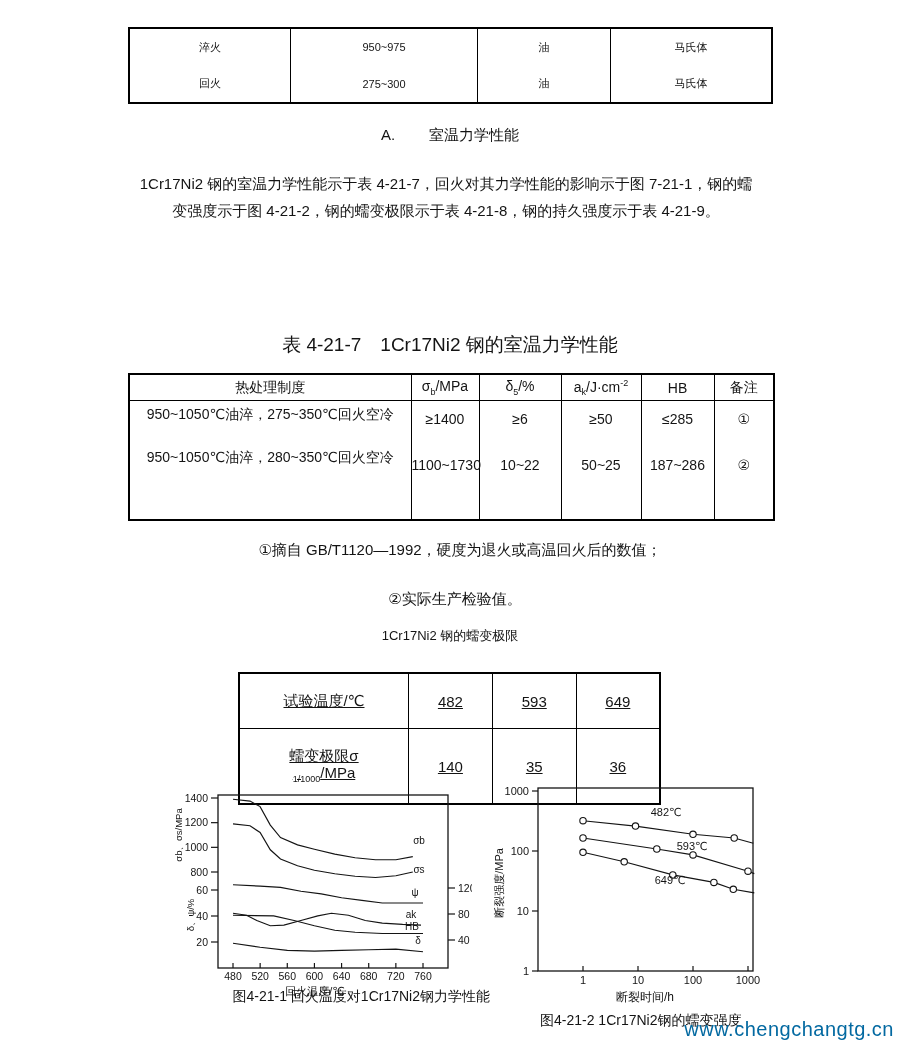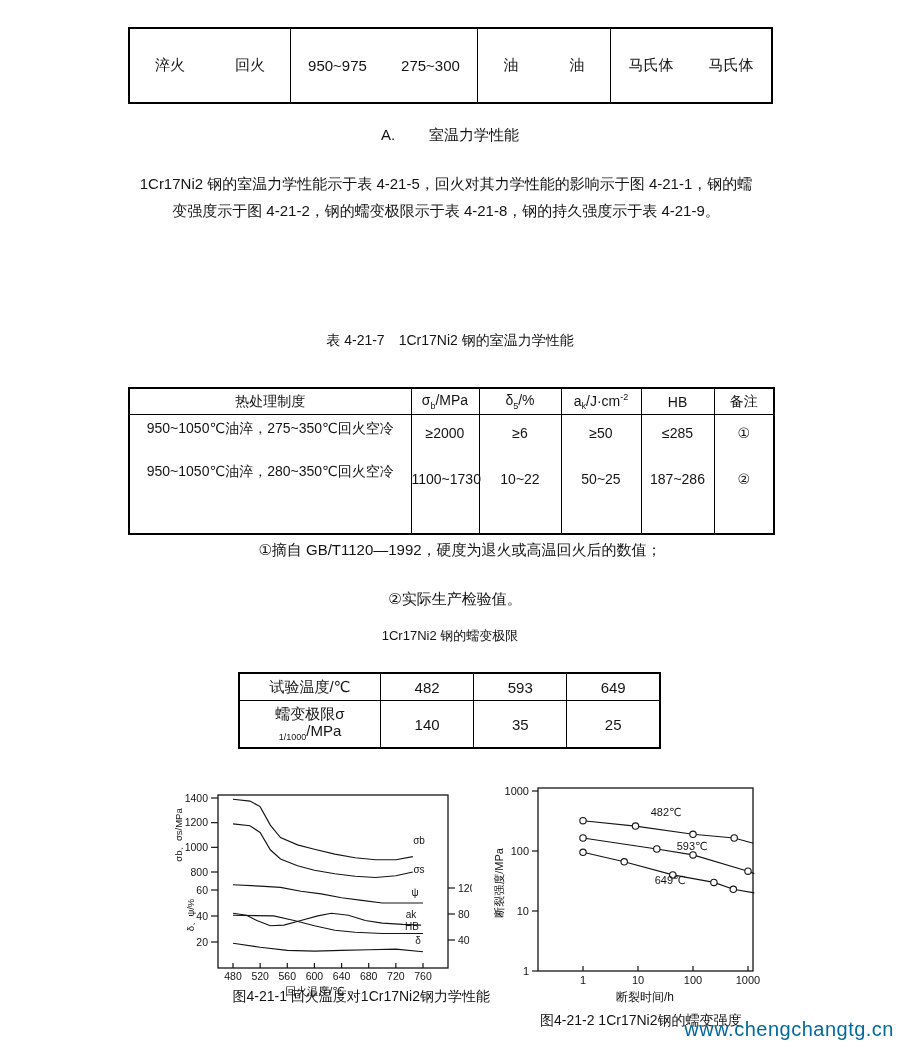--- a/index.html
+++ b/index.html
@@ -2,51 +2,51 @@
 <html><head>
 <meta charset="utf-8">
 <style>
   html,body{margin:0;padding:0;}
   body{width:900px;height:1048px;background:#ffffff;position:relative;
        font-family:"Liberation Sans","DejaVu Sans",sans-serif;color:#141414;}
   .abs{position:absolute;}
   
   .t-top{left:128px;top:27px;width:645px;height:77px;border:2px solid #000;
          display:flex;box-sizing:border-box;}
-  .t-top .col{flex:1;border-left:1px solid #000;display:flex;flex-direction:row;
-              justify-content:space-around;align-items:center;font-size:15px;}
+  .t-top .col{flex:1;border-left:1px solid #000;display:flex;flex-direction:column;
+              justify-content:space-around;align-items:center;font-size:11px;}
   .t-top .col:first-child{border-left:none;}
   .t-top .c1{flex:0 0 160px;} .t-top .c2{flex:0 0 186px;} .t-top .c3{flex:0 0 132px;}
   .t-top .c4{flex:1;}
   
   .heading-a{left:0;top:126px;width:900px;text-align:center;font-size:15px;}
   .heading-a .gap{display:inline-block;width:34px;}
   .para{left:136px;top:170px;width:620px;font-size:15px;line-height:27px;text-align:center;}
-  .t7-title{left:0;top:332px;width:900px;text-align:center;font-size:14px;}
+  .t7-title{left:0;top:332px;width:900px;text-align:center;font-size:19px;}
   
   table{border-collapse:collapse;}
   .t7{left:128px;top:373px;width:645px;}
-  .t7 table{width:645px;border:2px solid #000;table-layout:fixed;margin-top:14px;}
+  .t7 table{width:645px;border:2px solid #000;table-layout:fixed;}
   .t7 th,.t7 td{border:1px solid #000;font-weight:normal;font-size:14px;text-align:center;
                 padding:0;vertical-align:top;}
   .t7 th{height:25px;vertical-align:middle;}
   .t7 .body-cell{height:118px;}
   .t7 sub{font-size:9px;} .t7 sup{font-size:9px;}
   .t7 .p1{margin-top:3px;line-height:20px;}
   .t7 .p2{margin-top:23px;line-height:20px;}
   .t7 .v1{margin-top:9px;line-height:18px;}
   .t7 .v2{margin-top:28px;line-height:18px;}
   
   .fn1{left:0;top:541px;width:920px;text-align:center;font-size:15px;}
   .fn2{left:0;top:590px;width:910px;text-align:center;font-size:15px;}
   .creep-head{left:0;top:627px;width:900px;text-align:center;font-size:13px;}
   
   .creep{left:238px;top:672px;}
   .creep table{width:423px;border:2px solid #000;table-layout:fixed;}
-  .creep td{border:1px solid #000;font-size:15px;text-align:center;vertical-align:middle;padding:0;}
+  .creep td{border:1px solid #000;font-size:15px;text-align:center;vertical-align:middle;padding:14px;text-decoration:underline;}
   .creep .r1 td{height:26px;}
   .creep .r2 td{height:46px;}
   .creep .lbl{width:140px;}
   .creep sub{font-size:9px;}
   .creep .l2{line-height:14px;}
   
   .chart1{left:152px;top:778px;width:320px;height:228px;}
   .chart2{left:488px;top:778px;width:372px;height:255px;}
   .cap1{left:150px;top:988px;width:340px;text-align:right;font-size:14px;}
   .cap2{left:540px;top:1012px;width:310px;font-size:14px;}
@@ -72,21 +72,21 @@
   <div class="col c4">
     <div>马氏体</div>
     <div>马氏体</div>
   </div>
 </div>
 
 <div class="abs heading-a">
   <span>A.</span><span class="gap"></span><span>室温力学性能</span>
 </div>
 
-<div class="abs para">1Cr17Ni2 钢的室温力学性能示于表 4-21-5，回火对其力学性能的影响示于图 4-21-1，钢的蠕变强度示于图 4-21-2，钢的蠕变极限示于表 4-21-8，钢的持久强度示于表 4-21-9。</div>
+<div class="abs para">1Cr17Ni2 钢的室温力学性能示于表 4-21-7，回火对其力学性能的影响示于图 7-21-1，钢的蠕变强度示于图 4-21-2，钢的蠕变极限示于表 4-21-8，钢的持久强度示于表 4-21-9。</div>
 
 <div class="abs t7-title">表 4-21-7　1Cr17Ni2 钢的室温力学性能</div>
 
 <div class="abs t7">
   <table>
     <colgroup>
       <col style="width:282px">
         <col style="width:68px">
         <col style="width:82px">
       <col style="width:80px">
@@ -101,21 +101,21 @@
       <th><span>a</span><sub>k</sub><span>/J·cm</span><sup>-2</sup></th>
       <th><span>HB</span></th>
       <th><span>备注</span></th>
     </tr>
     <tr>
       <td class="body-cell">
         <div class="p1">950~1050℃油淬，275~350℃回火空冷</div>
         <div class="p2">950~1050℃油淬，280~350℃回火空冷</div>
       </td>
       <td class="body-cell">
-        <div class="v1">≥2000</div>
+        <div class="v1">≥1400</div>
         <div class="v2">1100~1730</div>
       </td>
       <td class="body-cell">
         <div class="v1">≥6</div>
         <div class="v2">10~22</div>
       </td>
       <td class="body-cell">
         <div class="v1">≥50</div>
         <div class="v2">50~25</div>
       </td>
@@ -145,21 +145,21 @@
       <td>593</td>
       <td>649</td>
     </tr>
     <tr class="r2">
       <td class="lbl">
         <div>蠕变极限σ</div>
         <div class="l2"><sub>1/1000</sub><span>/MPa</span></div>
       </td>
       <td>140</td>
       <td>35</td>
-      <td>25</td>
+      <td>36</td>
     </tr>
   </tbody>
     </table>
 </div>
 
 <svg class="abs chart1" viewBox="0 0 320 228">
     <rect x="66" y="17" width="230" height="173" fill="none" stroke="#141414" stroke-width="1.3"></rect>
     <line x1="59" y1="20" x2="66" y2="20" stroke="#141414" stroke-width="1.2"></line>
     <text x="56" y="23.5" font-size="10.5" fill="#141414" text-anchor="end">1400</text>
     <line x1="59" y1="44.66666666666667" x2="66" y2="44.66666666666667" stroke="#141414" stroke-width="1.2"></line>

